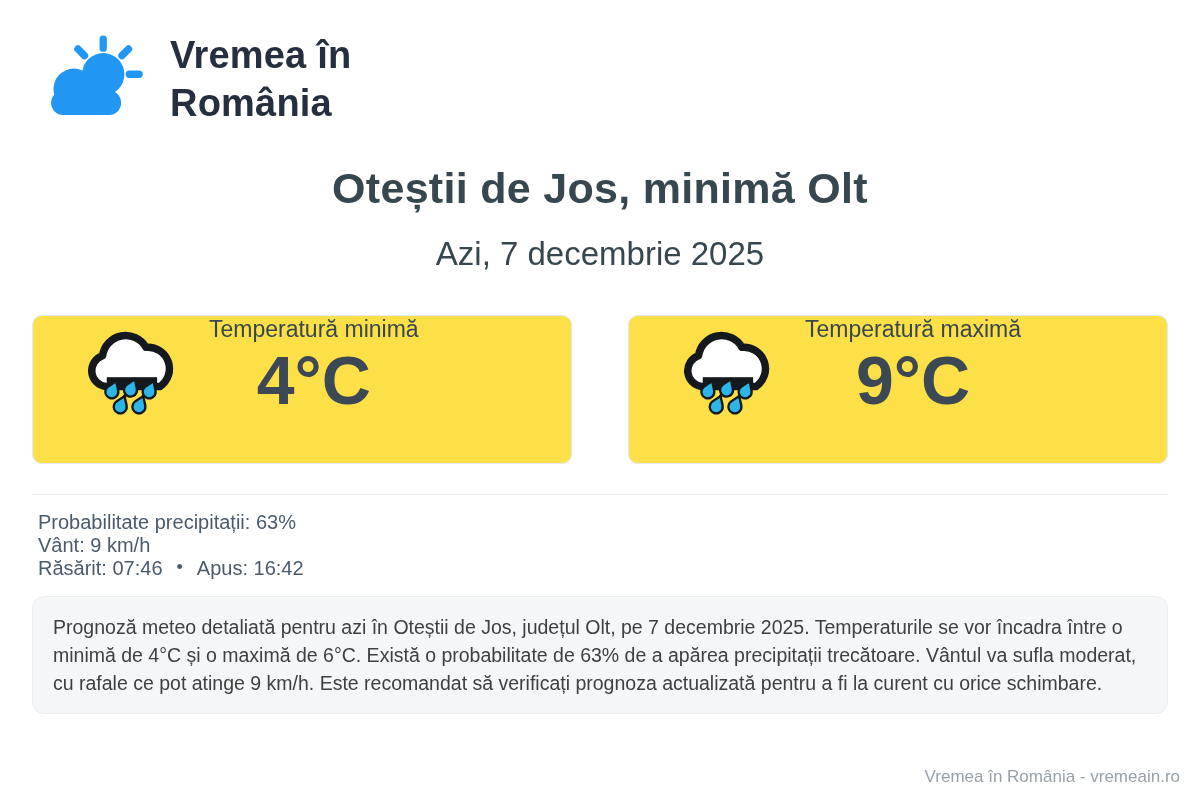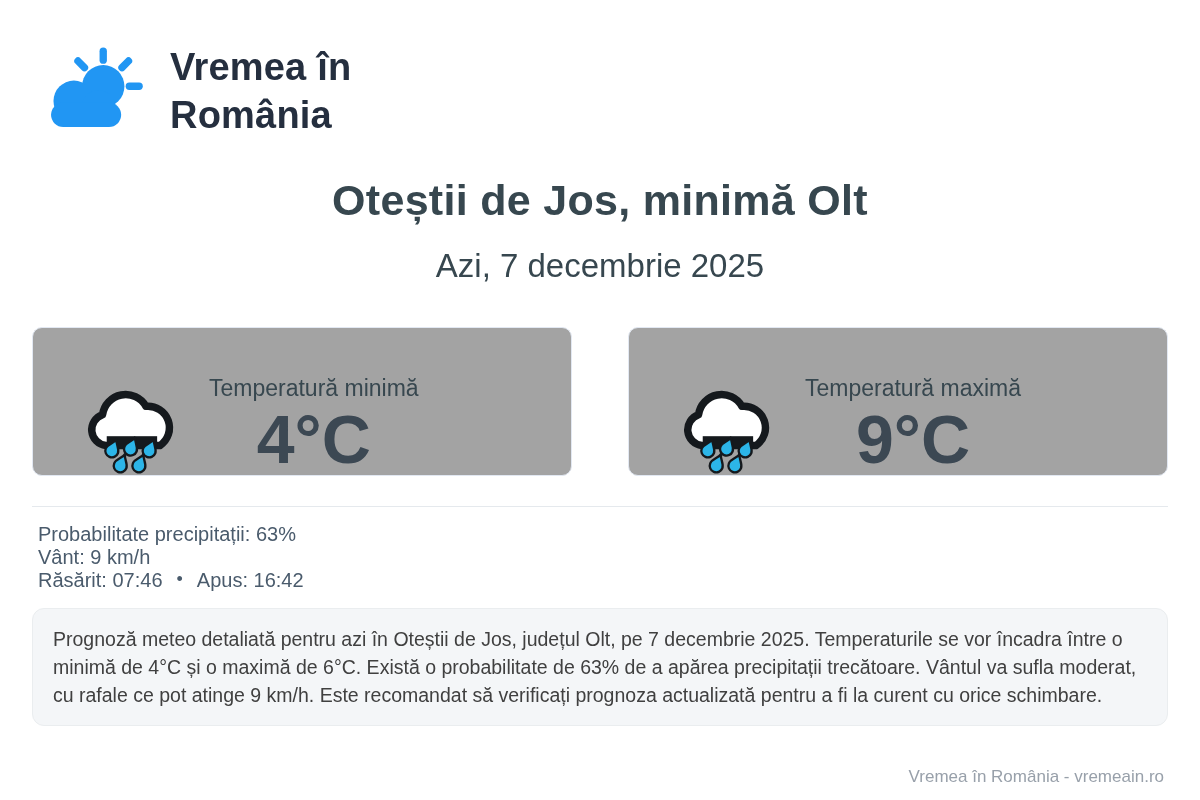--- a/index.html
+++ b/index.html
@@ -12,21 +12,21 @@
     padding: 0 32px;
     overflow: hidden;
     font-family: "Liberation Sans", sans-serif;
     color: #37474F;
   }
   
   .brand {
     display: flex;
     align-items: center;
     gap: 26px;
-    padding-top: 44px;
+    padding-top: 32px;
     margin-left: 6px;
   }
   .brand-logo { width: 106px; height: 96px; flex: 0 0 auto; }
   .brand-text {
     font-size: 38px;
     font-weight: 700;
     line-height: 1.26;
     color: #252F3F;
     letter-spacing: 0.2px;
   }
@@ -48,25 +48,25 @@
   }
   
   .cards {
     display: flex;
     gap: 56px;
     margin-top: 42px;
   }
   .card {
     flex: 1 1 0;
     height: 149px;
-    background: #a3a3a3;
+    background: #fde047;
     border: 1px solid #E2E8F2;
     border-radius: 10px;
     display: flex;
-    align-items: flex-end;
+    align-items: flex-start;
     padding-left: 42px;
     gap: 22px;
   }
   .card-icon { width: 112px; height: 100px; flex: 0 0 auto; }
   .card-text {
     display: flex;
     flex-direction: column;
     align-items: center;
   }
   .card-label {
@@ -105,21 +105,21 @@
     border: 1px solid #EAEDEF;
     border-radius: 12px;
     padding: 16px 20px;
     font-size: 19.5px;
     line-height: 28px;
     color: #404040;
   }
   
   .footer {
     position: absolute;
-    right: 36px;
+    right: 20px;
     bottom: 13px;
     font-size: 17px;
     color: #98A0AA;
   }
 </style>
 </head>
 <body>
 
 <div class="page">
 

